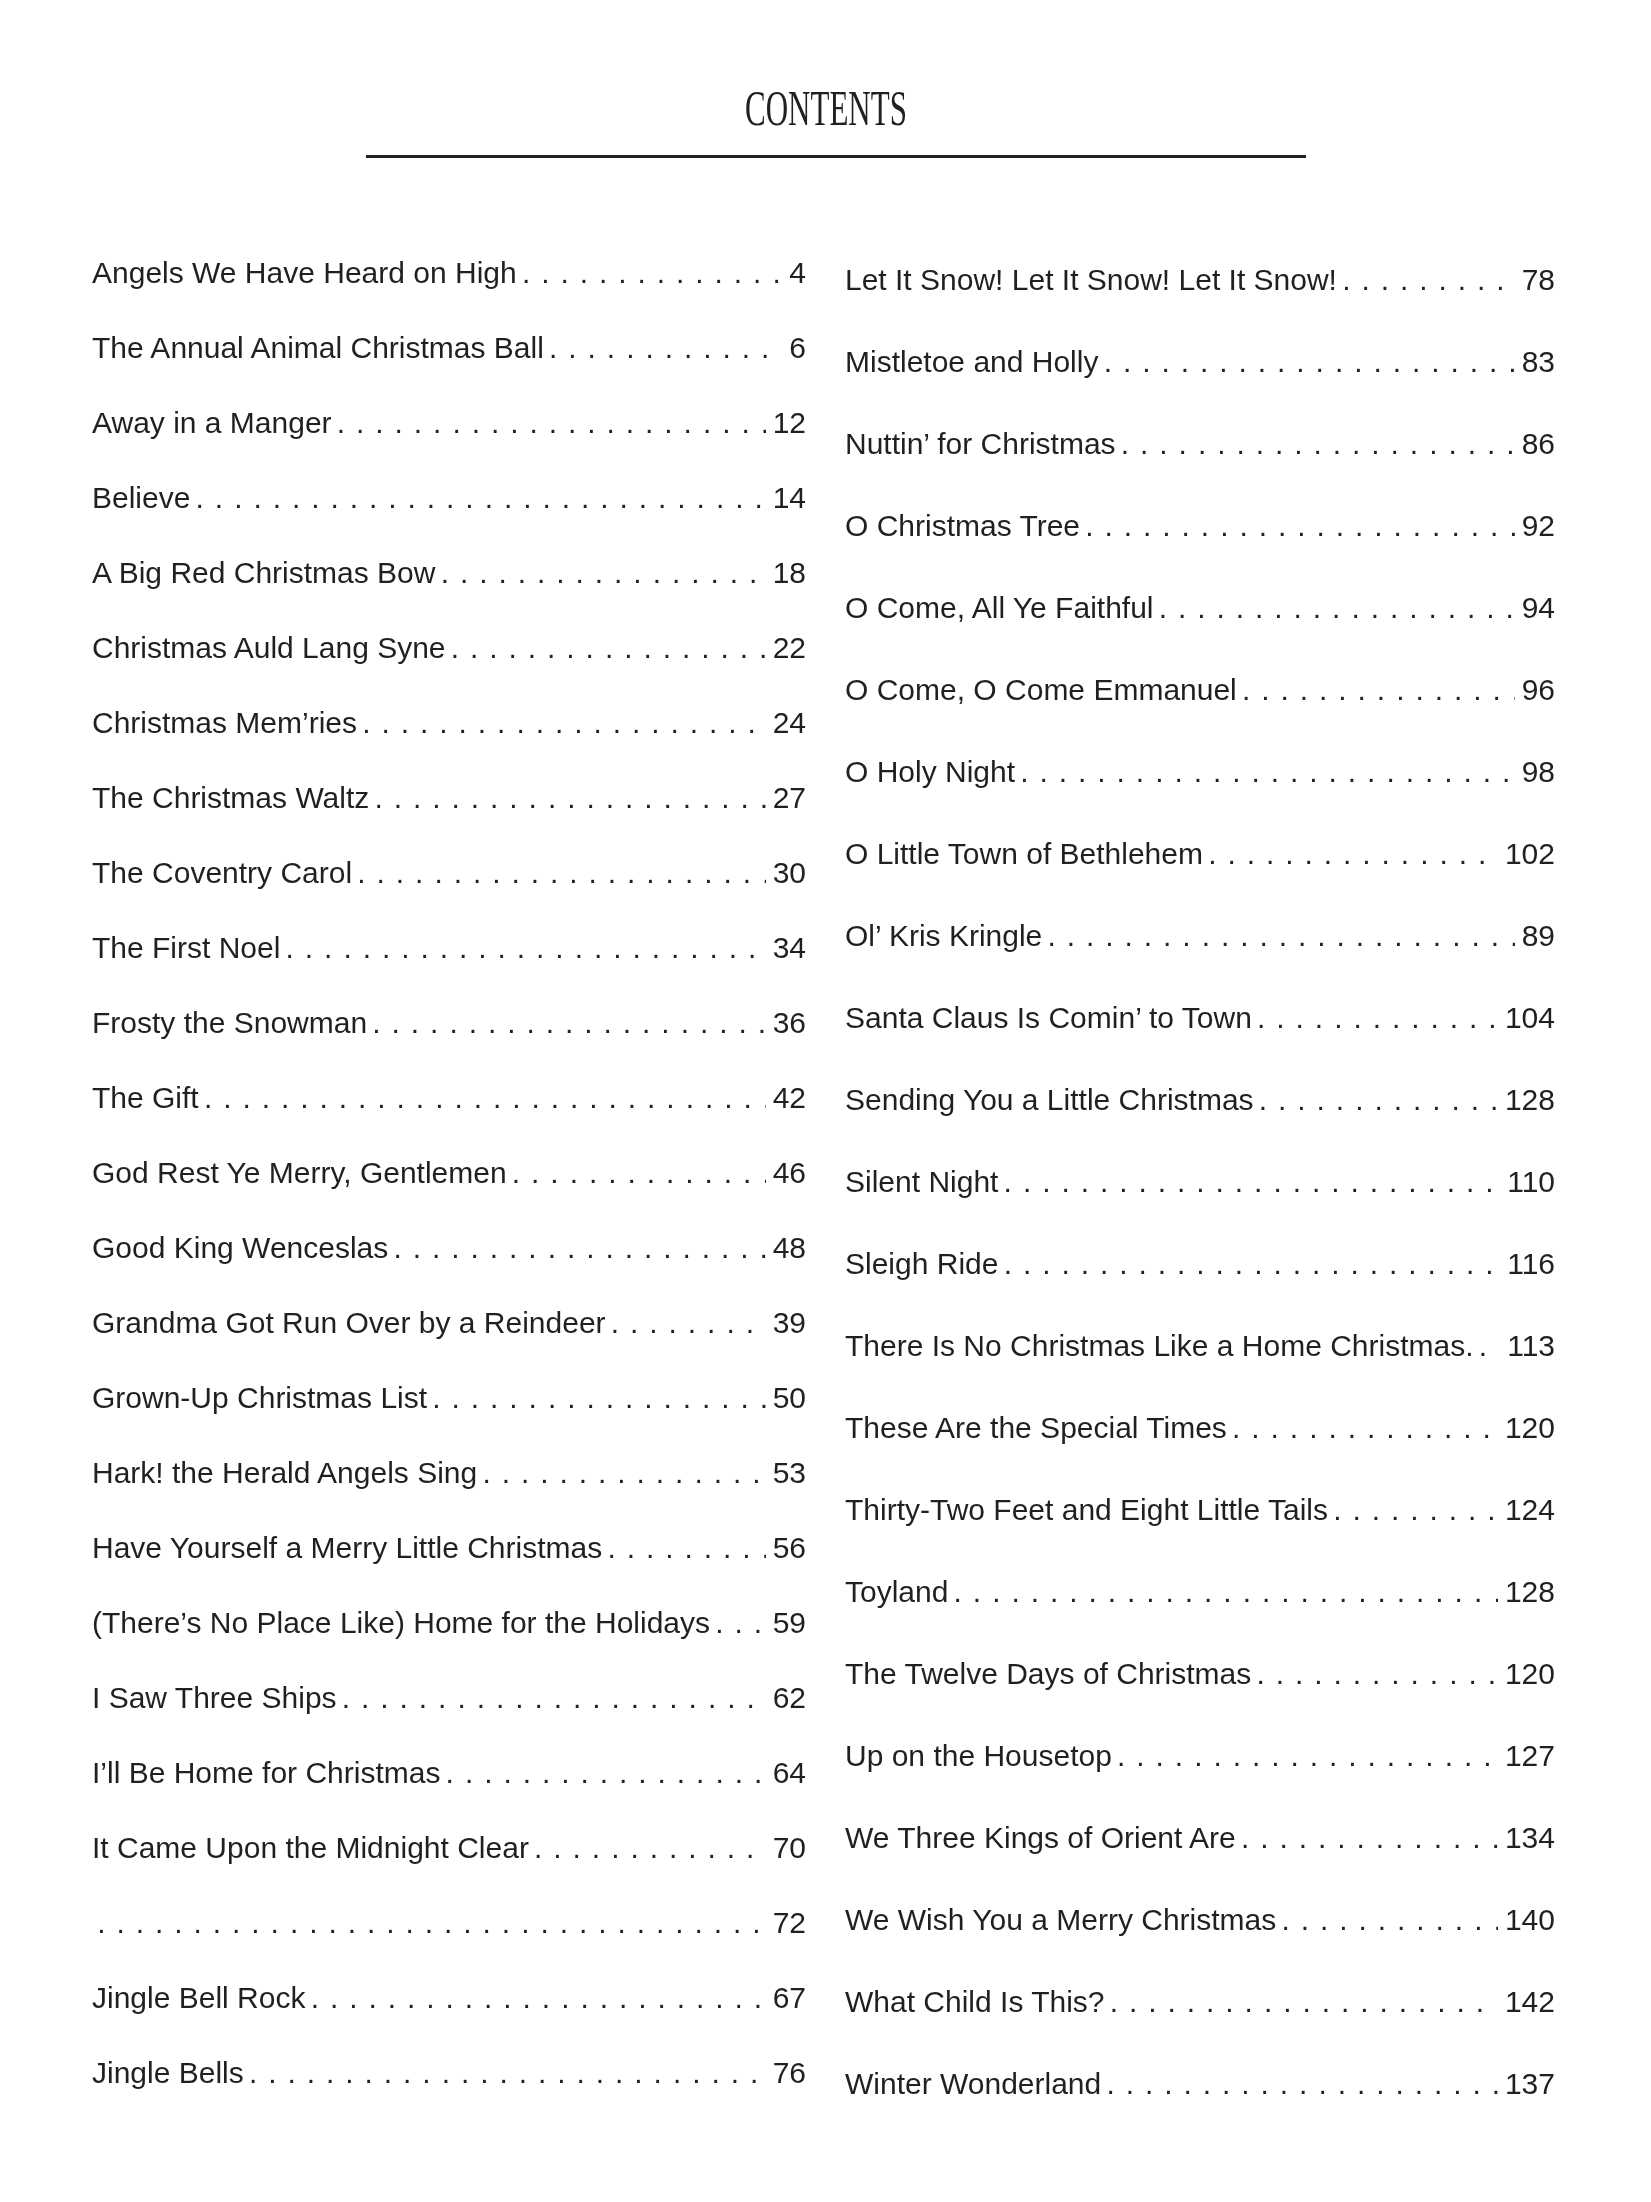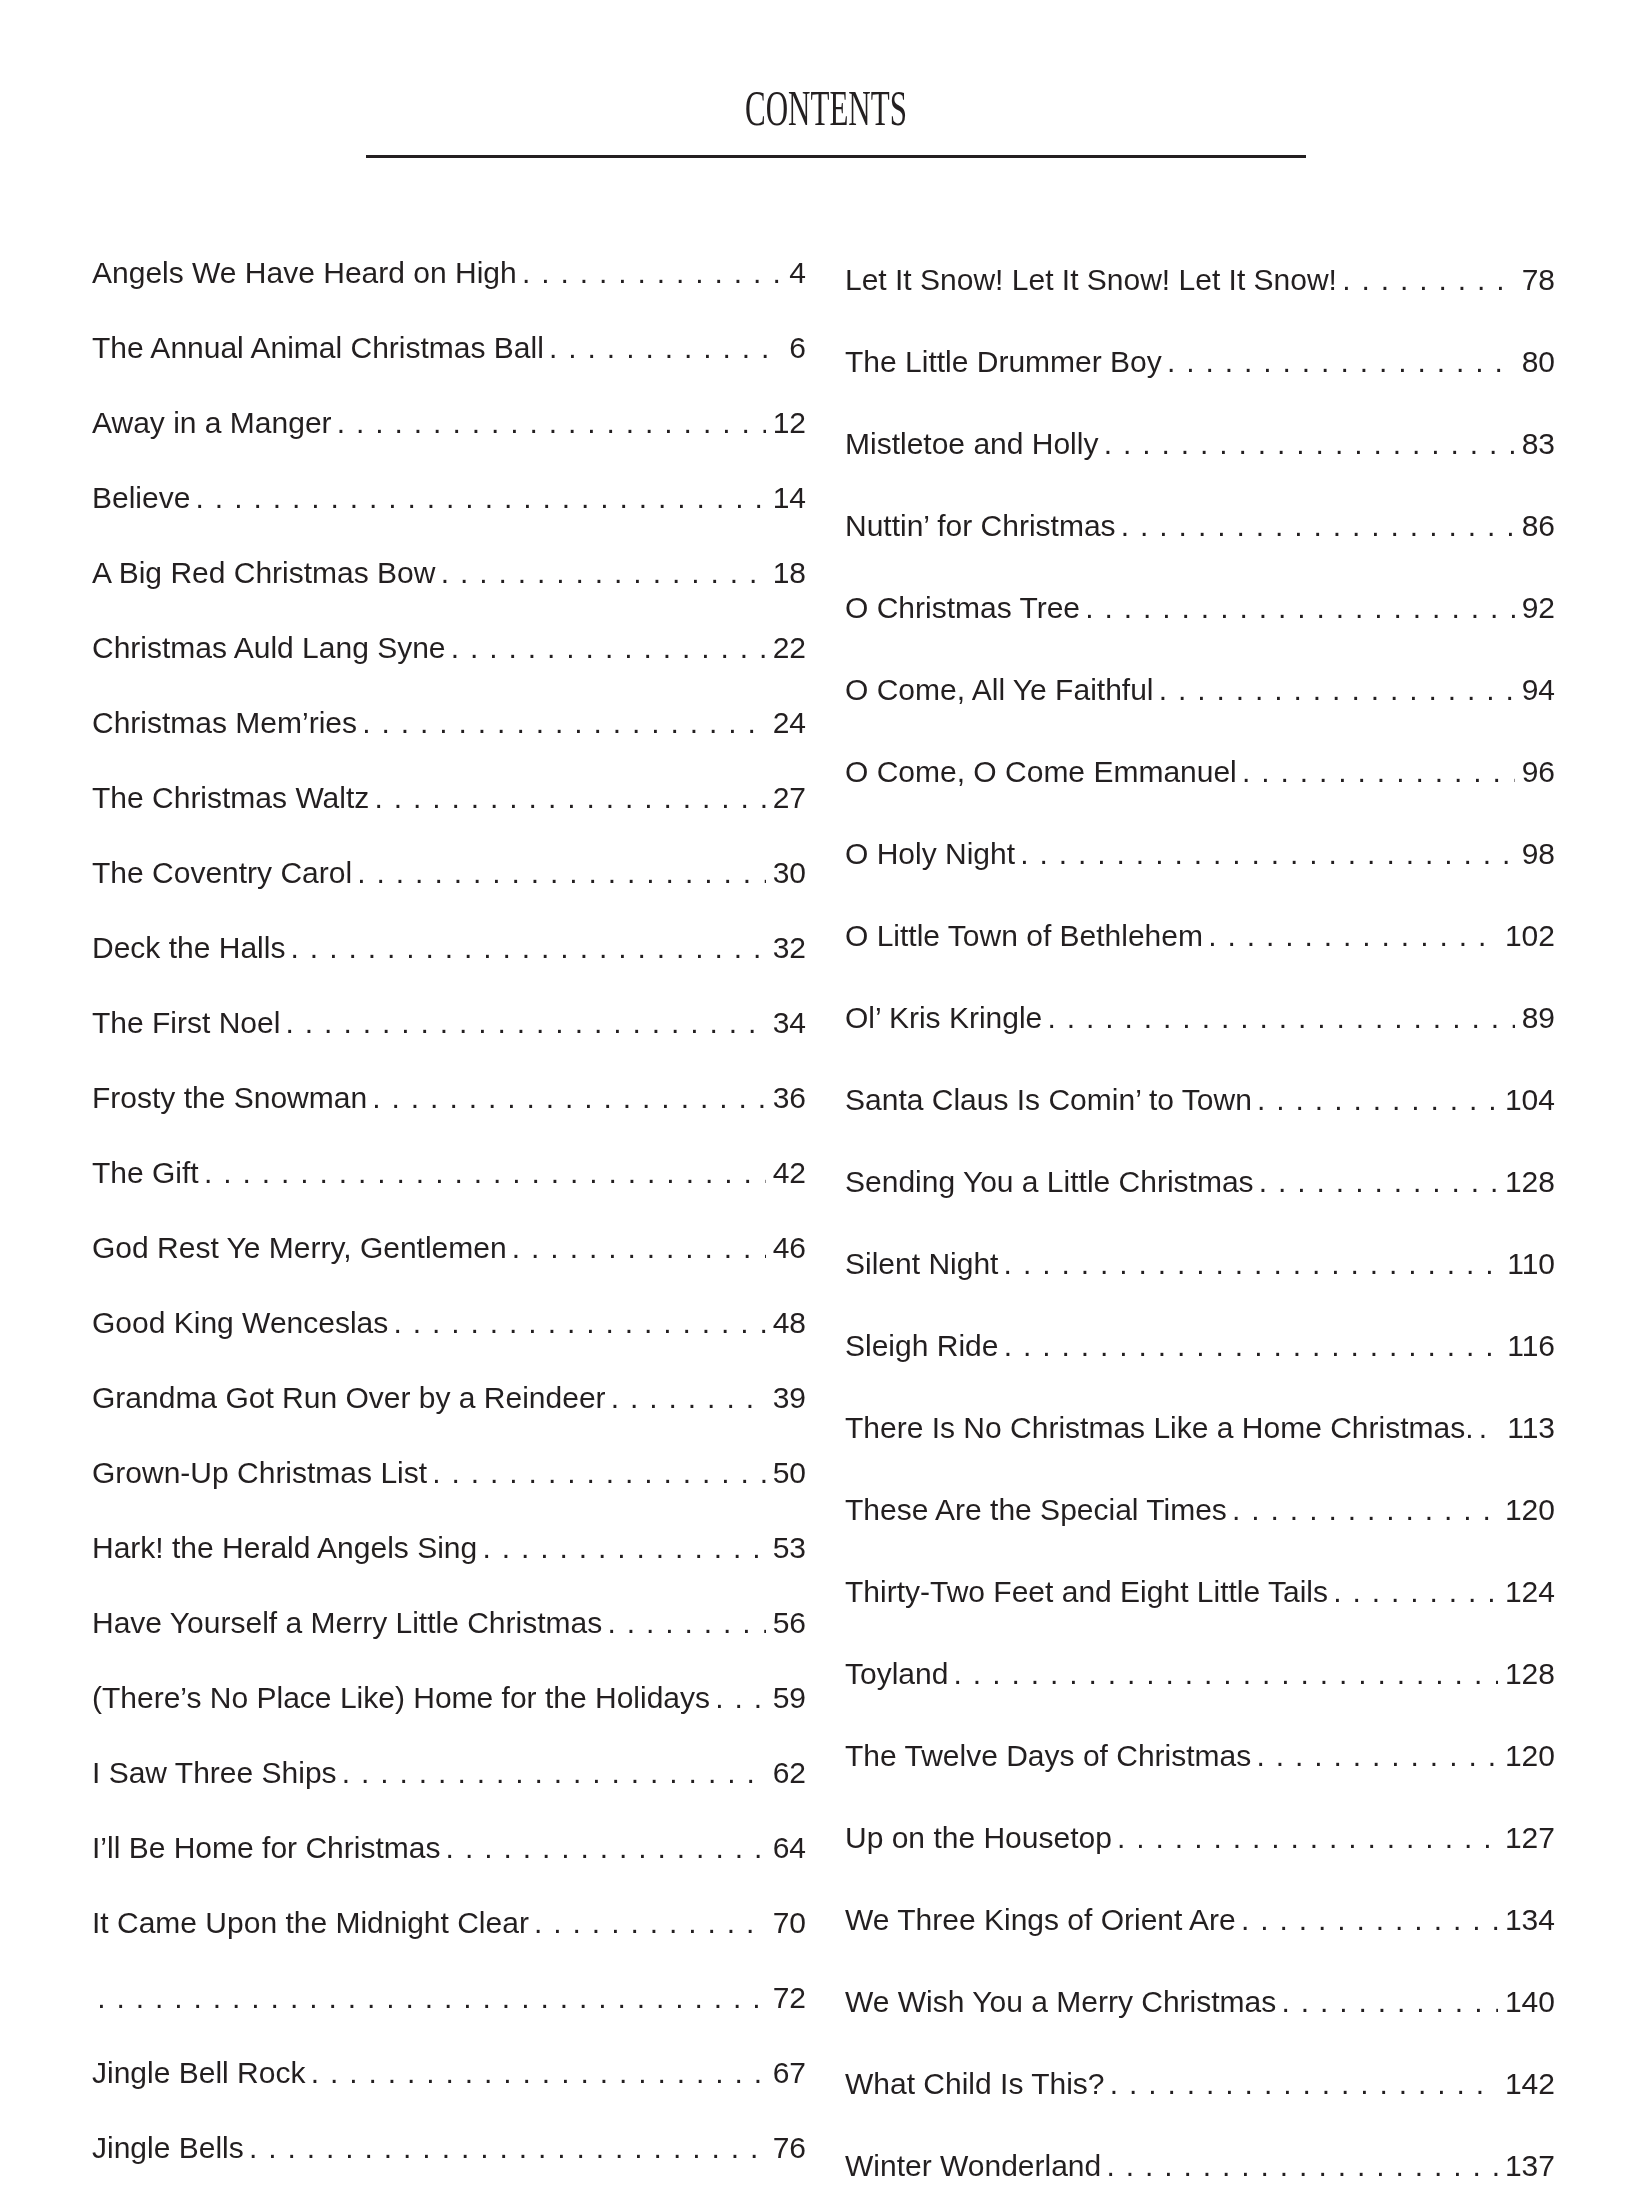--- a/index.html
+++ b/index.html
@@ -63,25 +63,20 @@
       <span class="t">The Christmas Waltz</span>
       <span class="d"></span>
       <span class="p">27</span>
     </div>
     <div class="row">
       <span class="t">The Coventry Carol</span>
       <span class="d"></span>
       <span class="p">30</span>
     </div>
     <div class="row">
-      <span class="t">Deck the Halls</span>
-      <span class="d"></span>
-      <span class="p">32</span>
-    </div>
-    <div class="row">
       <span class="t">The First Noel</span>
       <span class="d"></span>
       <span class="p">34</span>
     </div>
     <div class="row">
       <span class="t">Frosty the Snowman</span>
       <span class="d"></span>
       <span class="p">36</span>
     </div>
     <div class="row">
@@ -154,25 +149,20 @@
       <span class="p">76</span>
     </div>
   </div>
 <div class="col right" id="rightcol">
     <div class="row">
       <span class="t">Let It Snow! Let It Snow! Let It Snow!</span>
       <span class="d"></span>
       <span class="p">78</span>
     </div>
     <div class="row">
-      <span class="t">The Little Drummer Boy</span>
-      <span class="d"></span>
-      <span class="p">80</span>
-    </div>
-    <div class="row">
       <span class="t">Mistletoe and Holly</span>
       <span class="d"></span>
       <span class="p">83</span>
     </div>
     <div class="row">
       <span class="t">Nuttin’ for Christmas</span>
       <span class="d"></span>
       <span class="p">86</span>
     </div>
     <div class="row">

